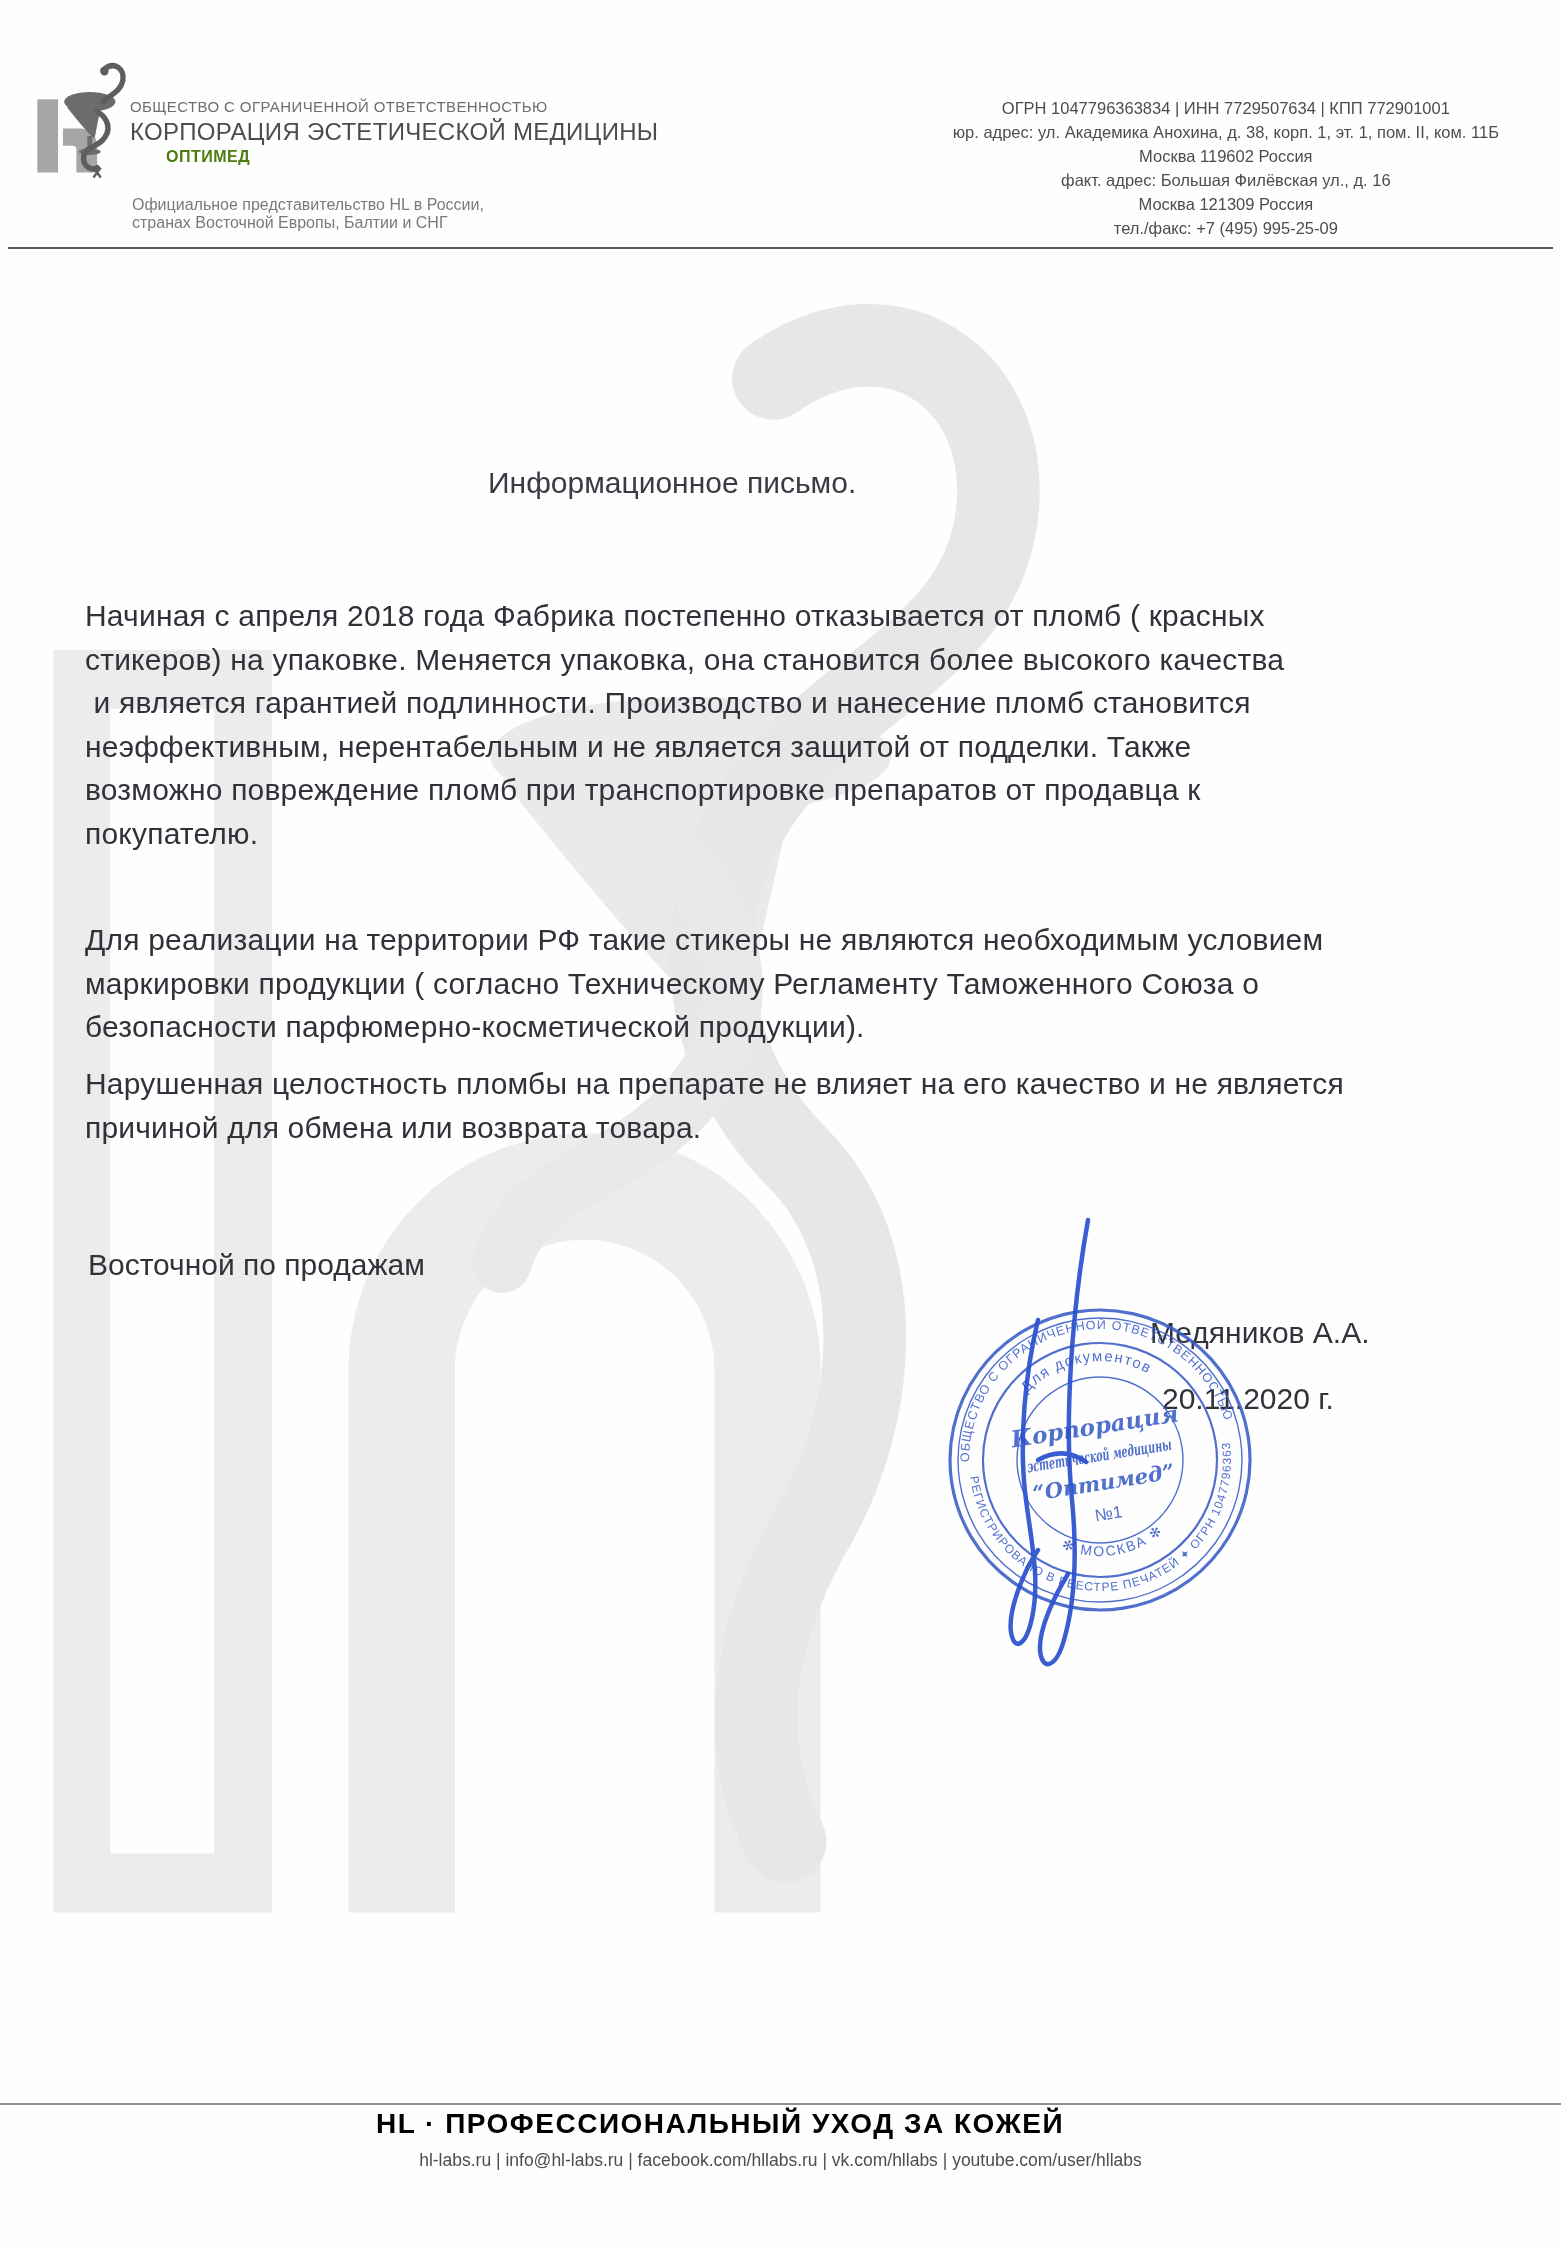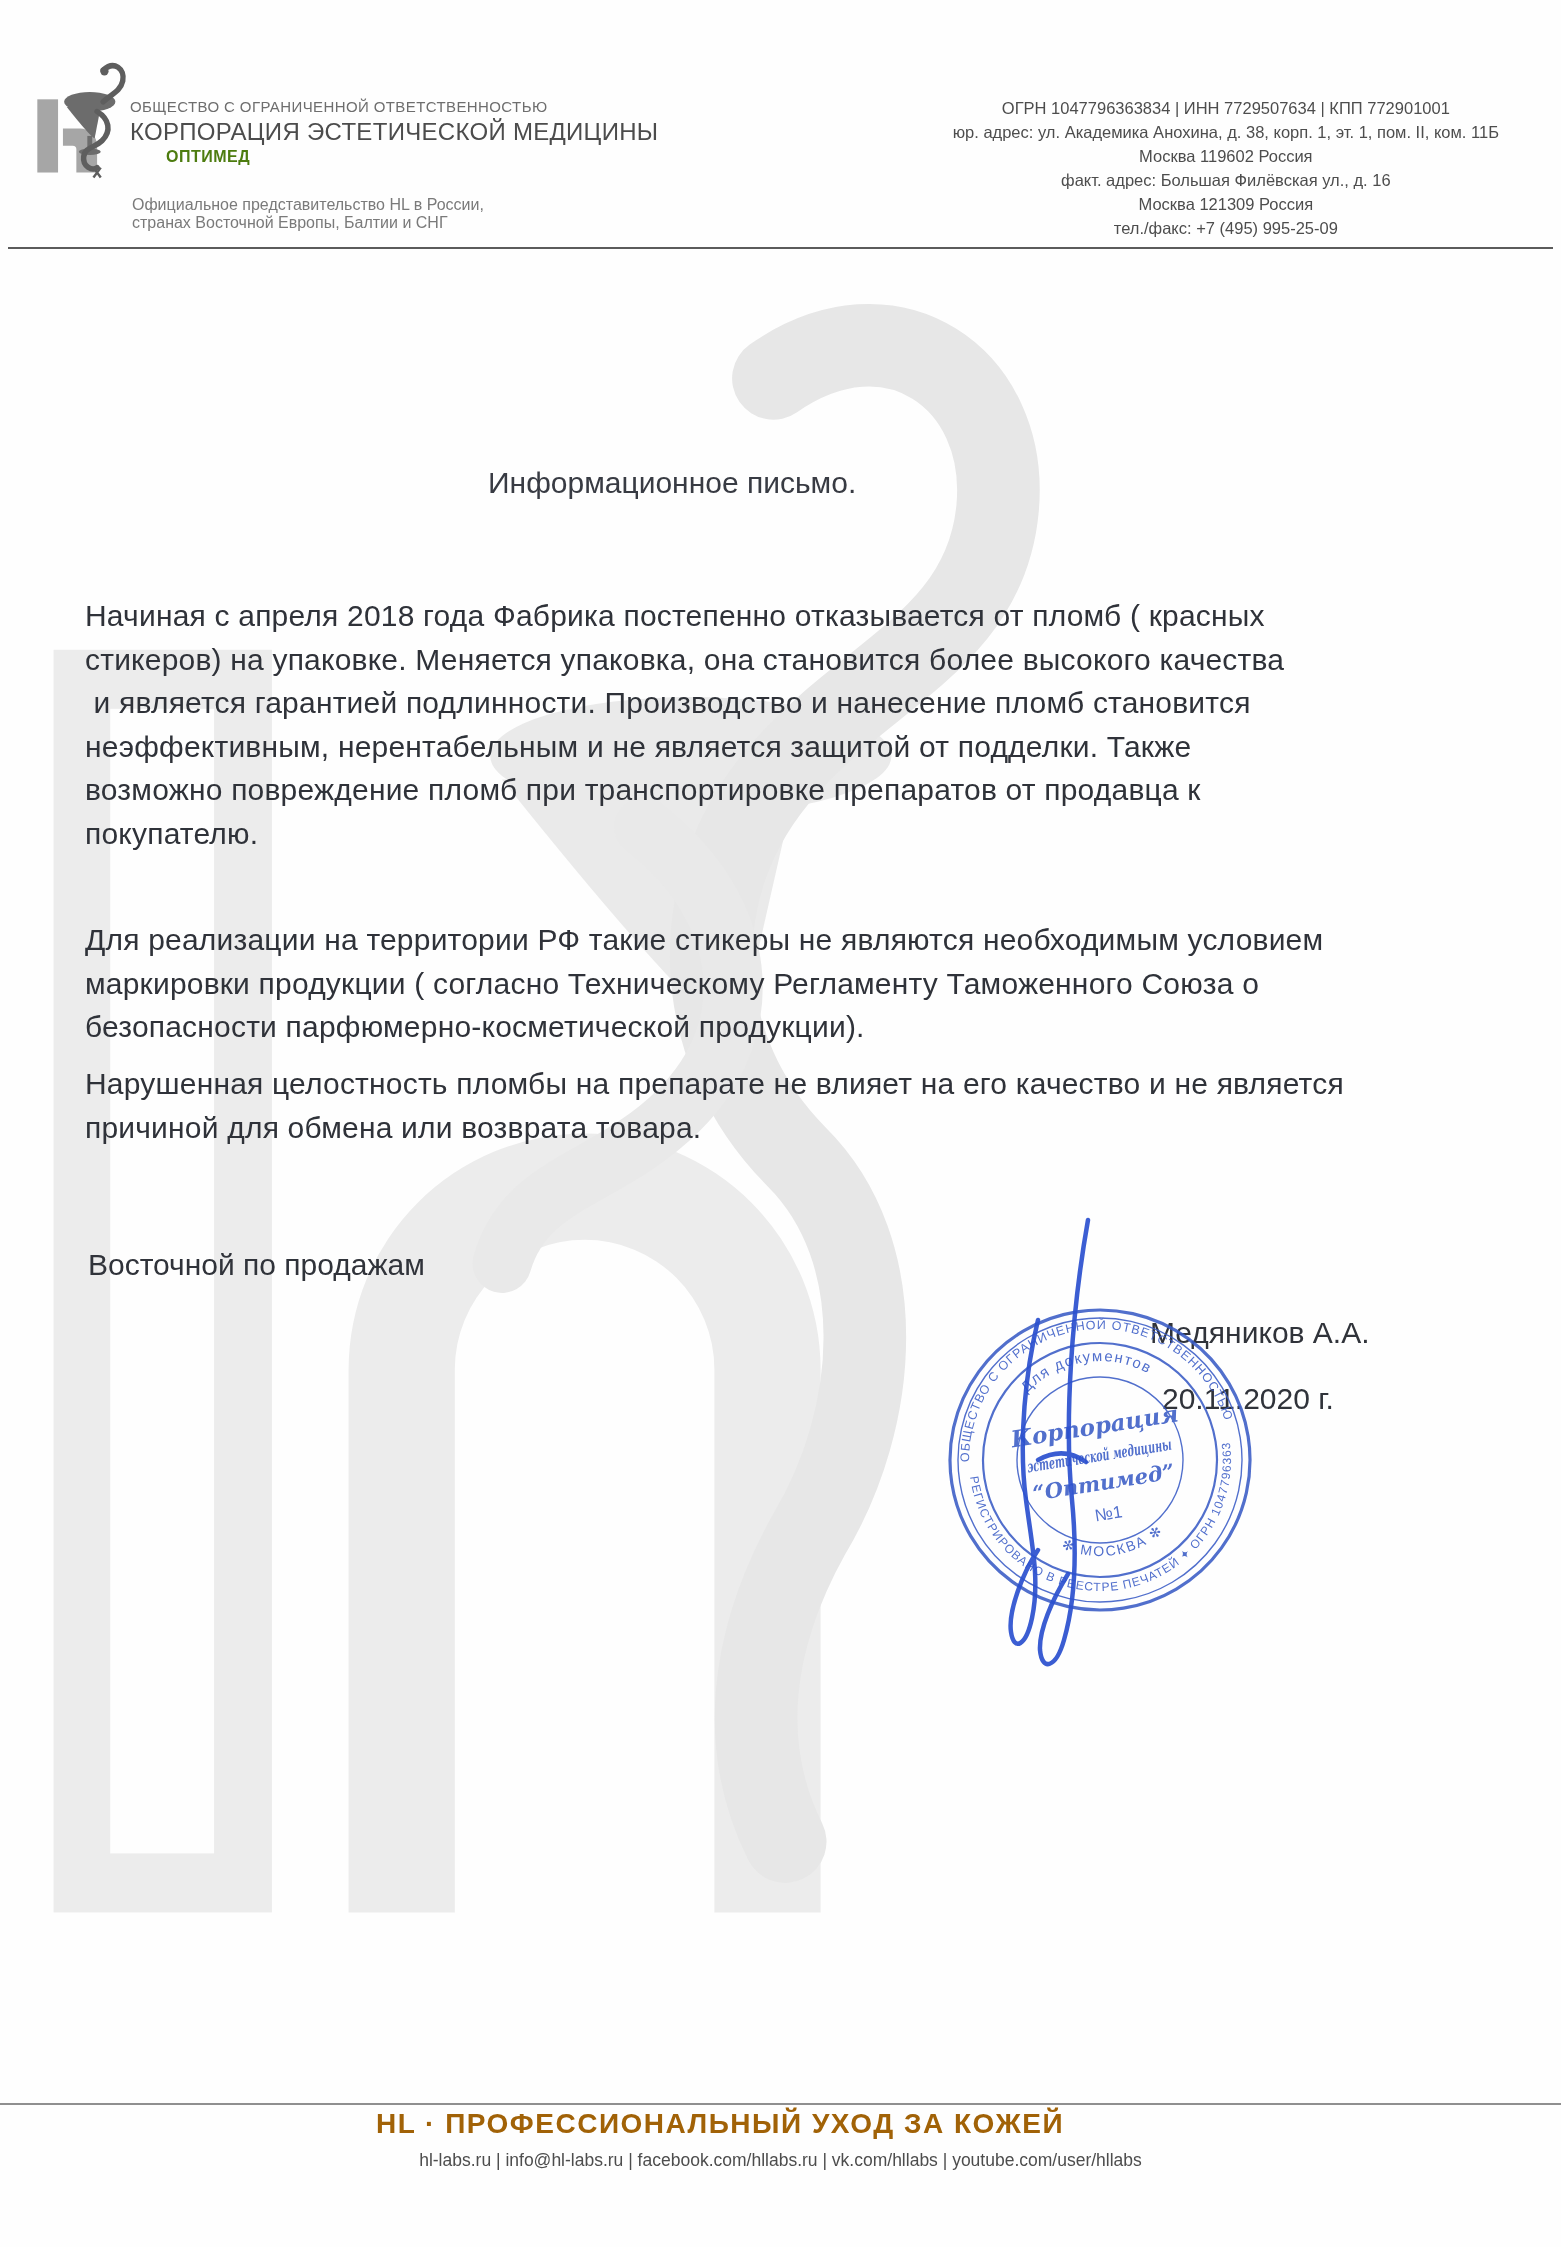--- a/index.html
+++ b/index.html
@@ -25,21 +25,21 @@
   .para{left:85px;width:1410px;font-size:30px;line-height:43.5px;letter-spacing:.2px;white-space:pre-line;color:#2f3239;}
   .p1{top:594px;}
   .p2{top:918px;}
   .p3{top:1062px;}
   .sig-pos{left:88px;top:1248px;font-size:30px;}
   .sig-co{left:88px;top:1314px;font-size:30px;}
   .sig-name{left:1150px;top:1316px;font-size:30px;}
   .sig-date{left:1162px;top:1382px;font-size:30px;}
   
   .ftr-rule{left:0;top:2103px;width:1561px;height:2px;background:#6a6a6a;opacity:.75;}
-  .ftr-brand{left:0;top:2108px;width:1440px;text-align:center;font-size:28px;font-weight:bold;color:#a16207;letter-spacing:1.5px;}
+  .ftr-brand{left:0;top:2108px;width:1440px;text-align:center;font-size:28px;font-weight:bold;color:#000000;letter-spacing:1.5px;}
   .ftr-links{left:0;top:2150px;width:1561px;text-align:center;font-size:17.5px;color:#4d4d4d;}
   
   .stamp{left:938px;top:1298px;transform:rotate(-9deg);}
   .stamp text{fill:#3a5cc6;}
   .stamp circle{stroke:#3a5cc6;fill:none;}
   .autograph{left:960px;top:1160px;}
   .wm{left:30px;top:280px;}
 </style>
 </head>
 <body>

